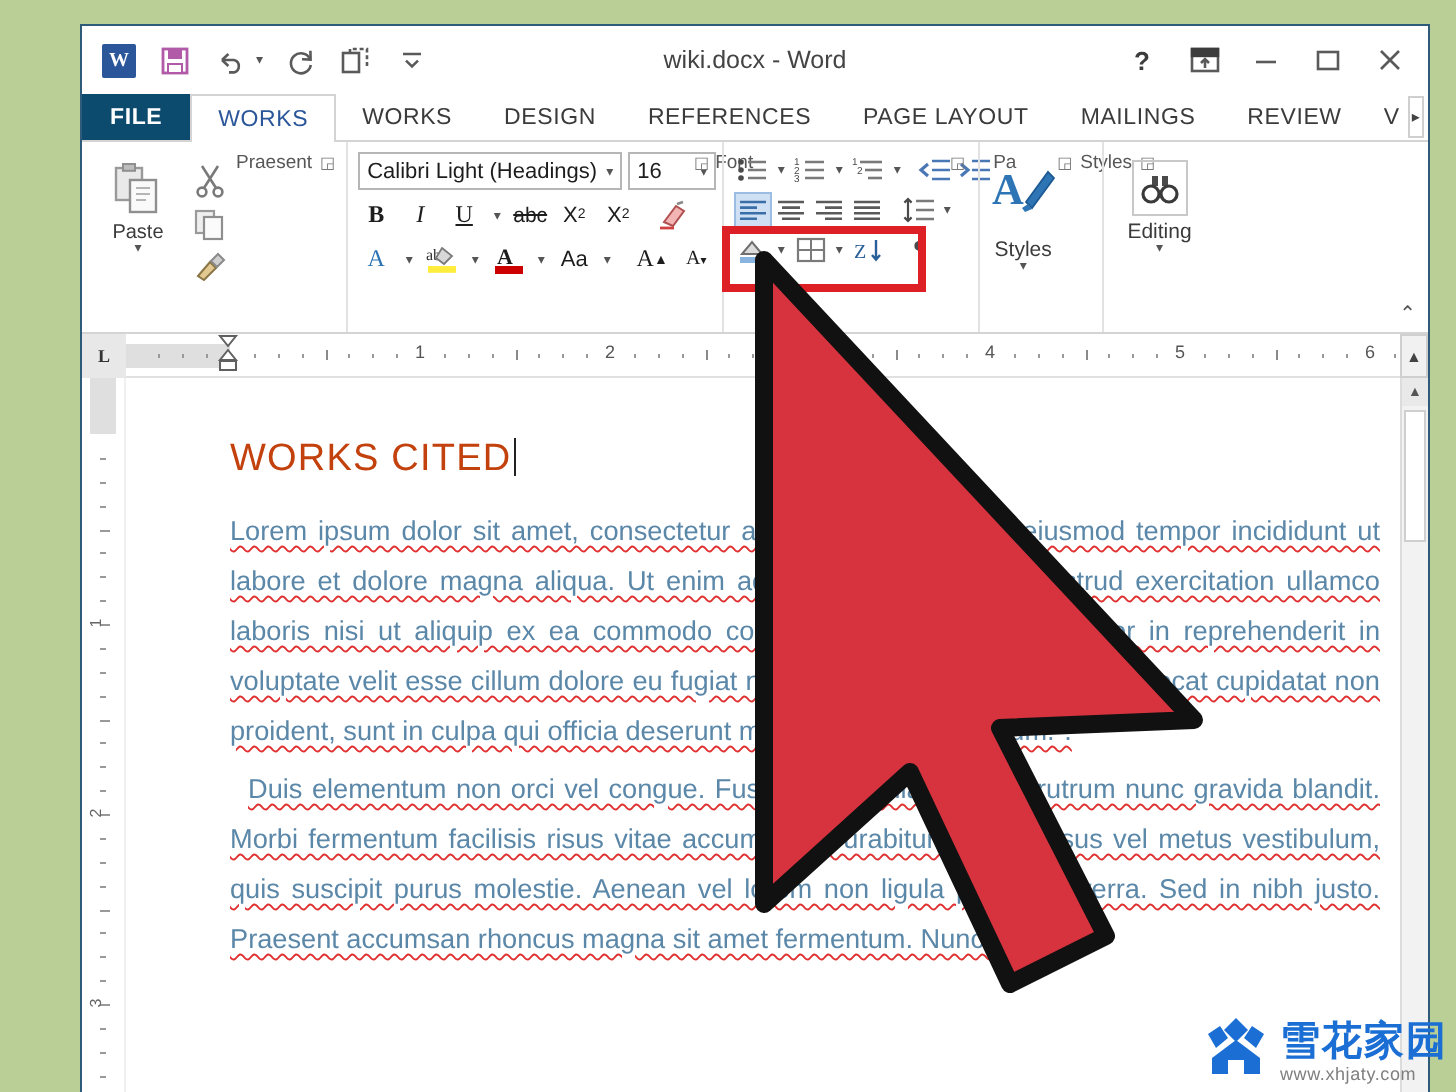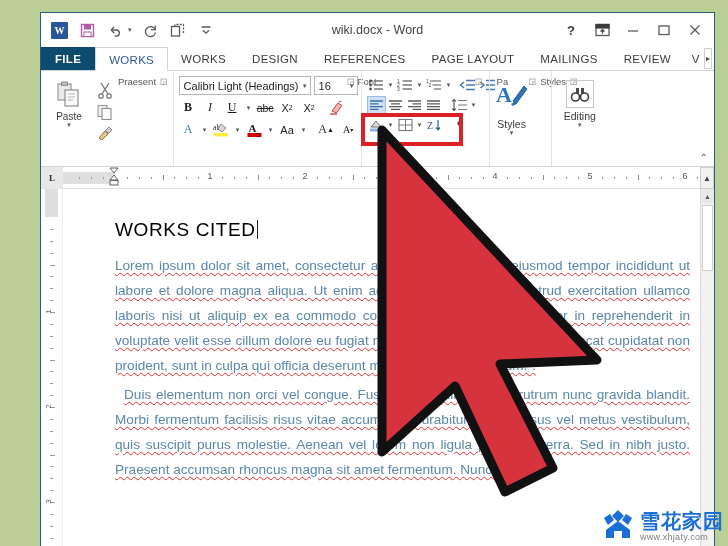--- a/index.html
+++ b/index.html
@@ -188,21 +188,21 @@
 
   .page-area{ flex:1; position:relative; background:#7a7a7a; overflow:hidden; }
   .page{
     position:absolute; left:0; right:14px; top:0; bottom:0;
     background:#fff;
   }
   .doc{
     position:absolute; left:52px; right:10px; top:30px;
   }
   .h1{
-    font-size:19px; color:#000000; letter-spacing:.6px;
+    font-size:19px; color:#c2410c; letter-spacing:.6px;
     font-family:"Liberation Sans", sans-serif;
     margin-bottom:12px; white-space:nowrap;
   }
   .caret-bar{
     display:inline-block; width:1px; height:19px; background:#222;
     vertical-align:-3px; margin-left:1px;
   }
   p.body{
     font-size:13.6px; line-height:25px; color:#5b87a8;
     text-align:justify;

